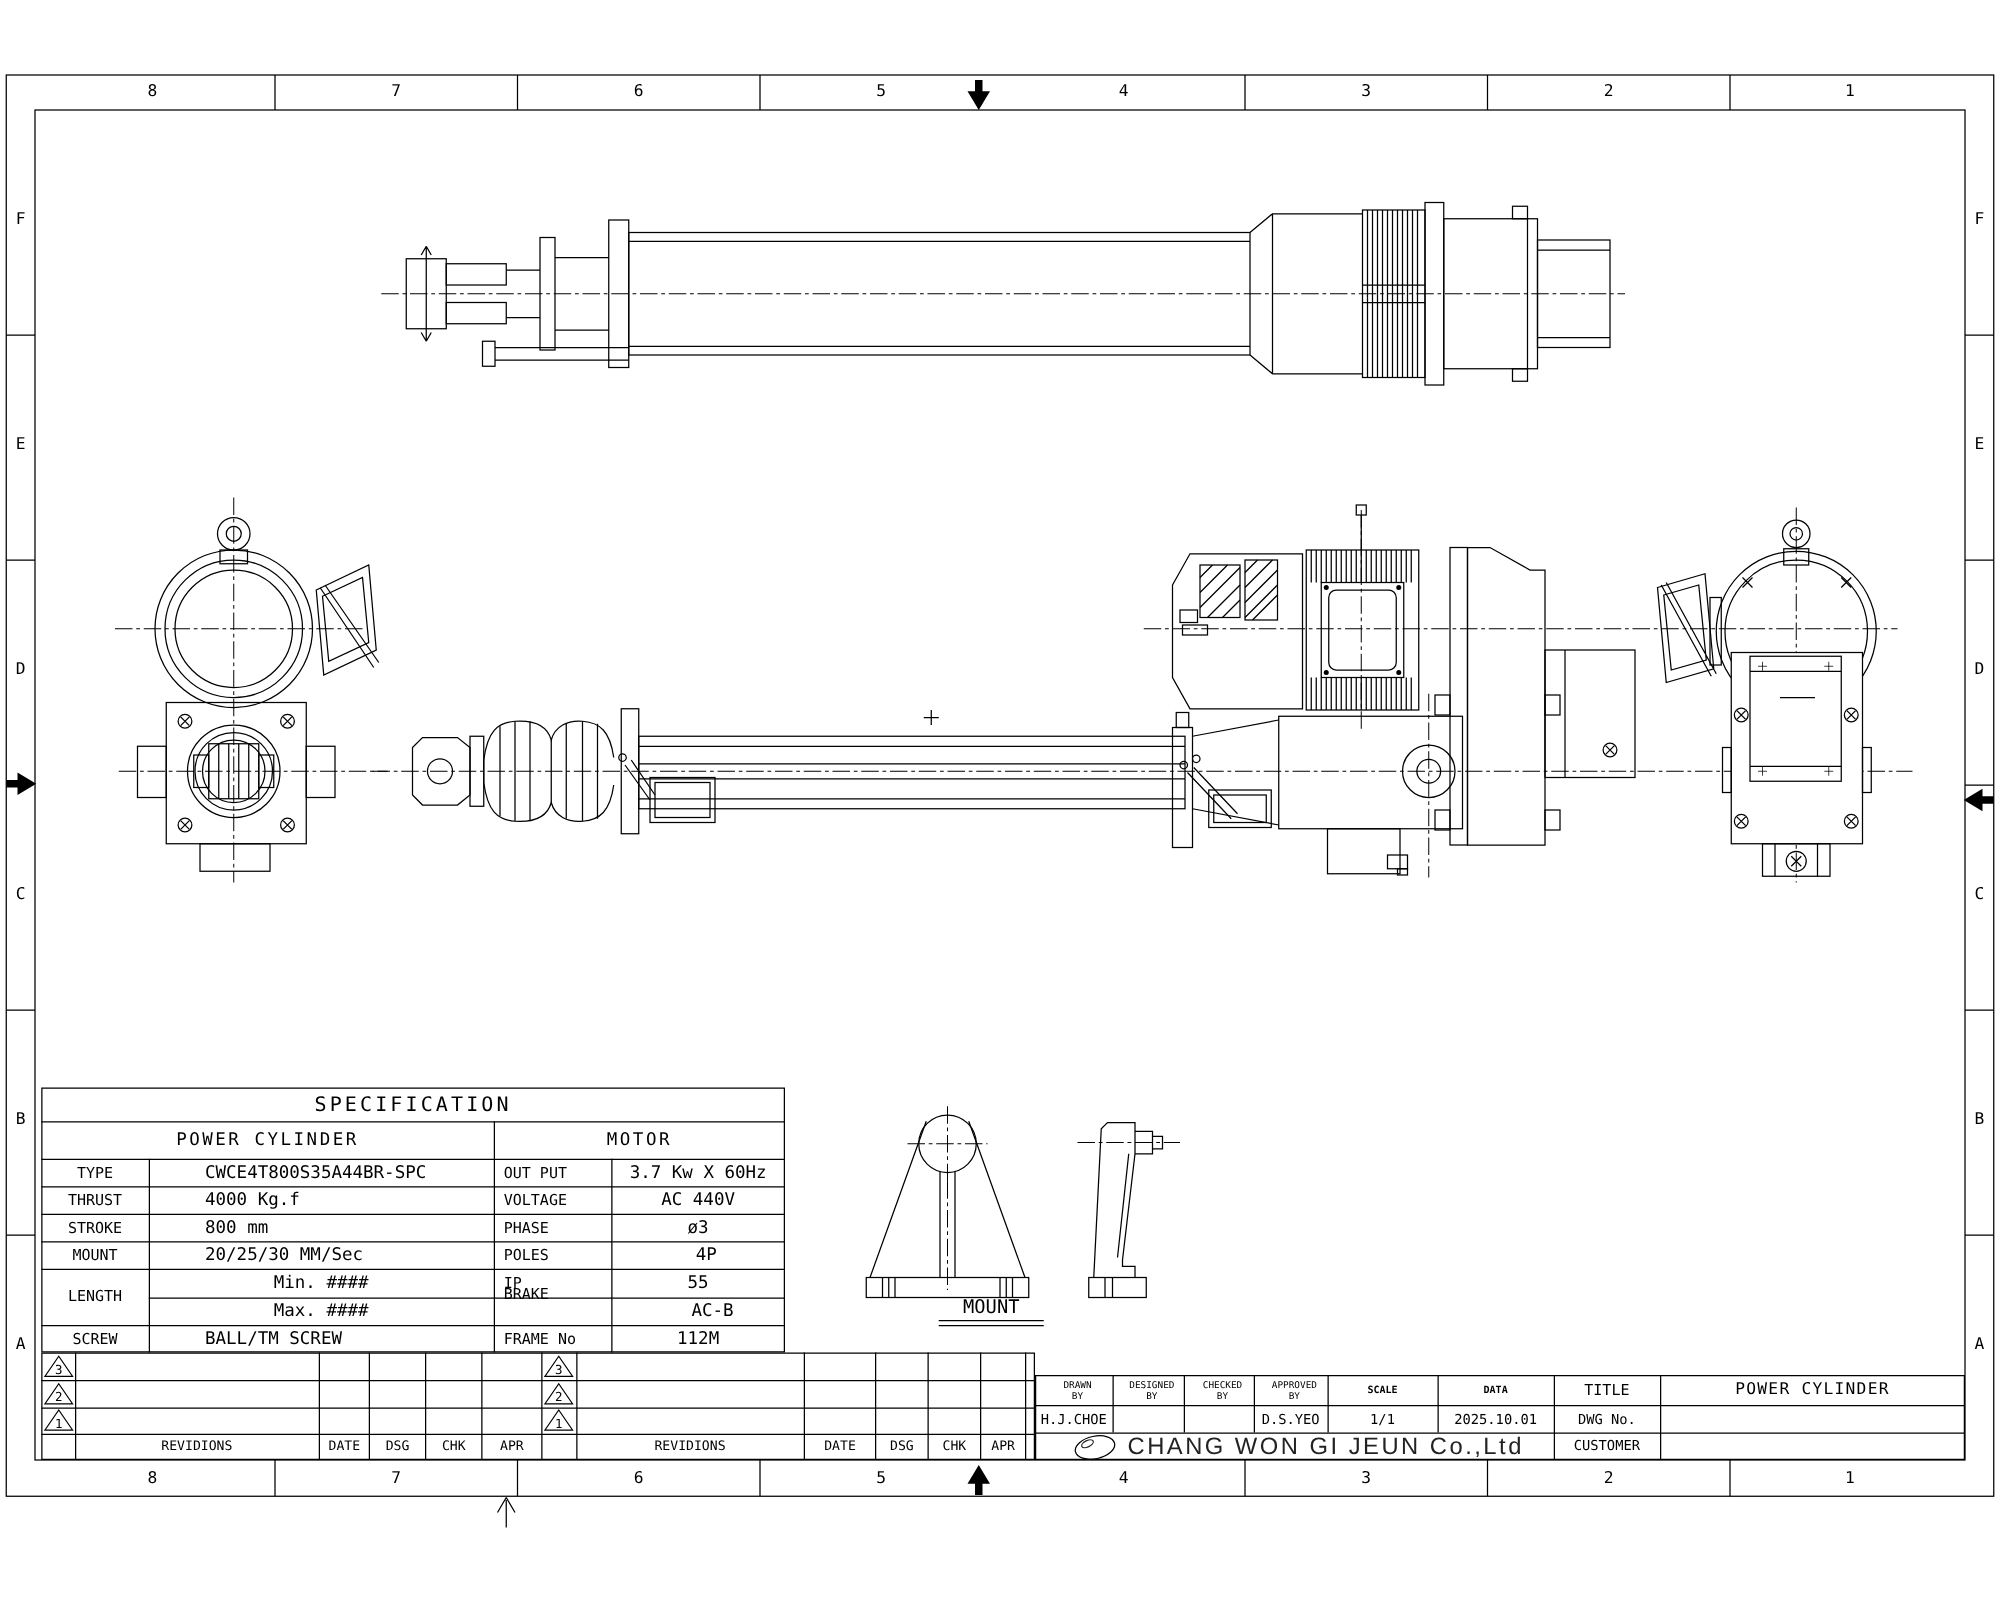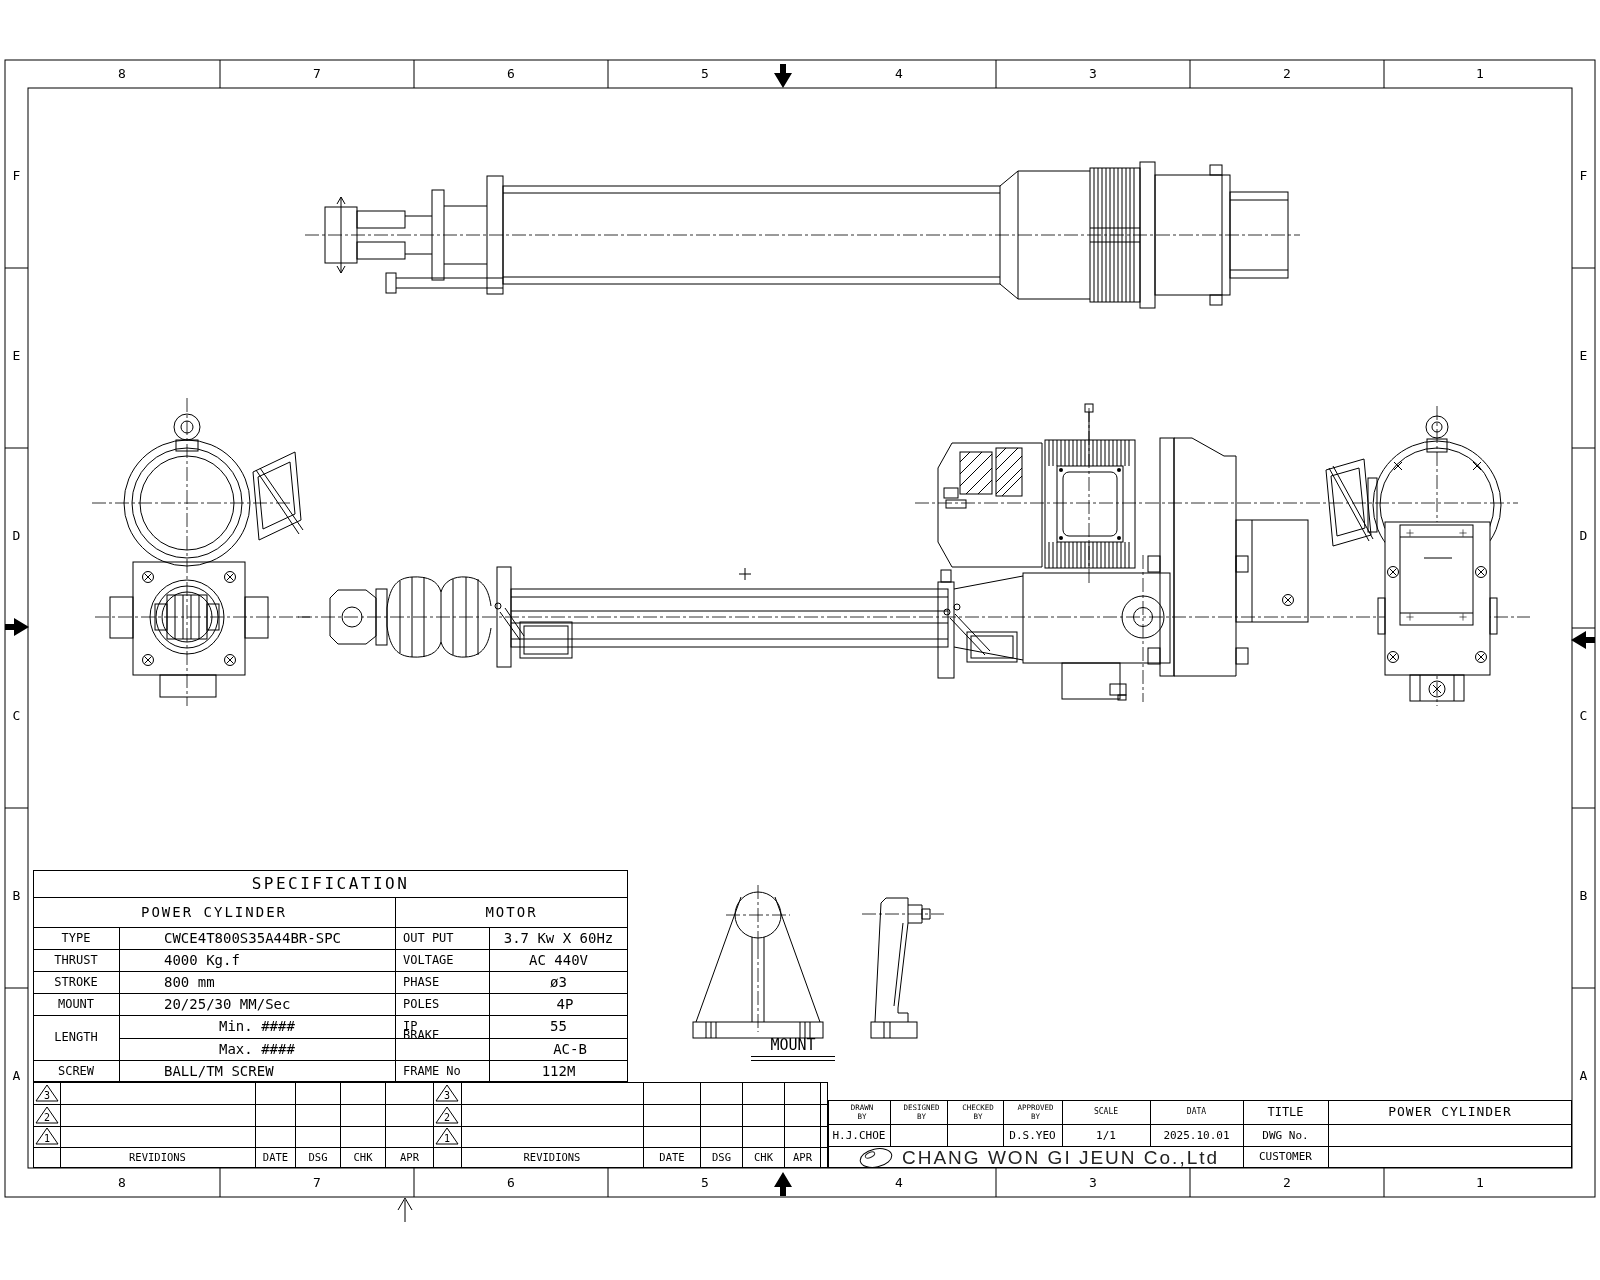--- a/index.html
+++ b/index.html
@@ -15,21 +15,21 @@
   .box{position:absolute;border:1.5px solid #000;box-sizing:border-box;}
   .box2{position:absolute;border:1px solid #000;box-sizing:border-box;}
   .cell{position:absolute;text-align:center;white-space:nowrap;overflow:hidden;font-size:12px;}
   .zl{position:absolute;text-align:center;font-size:13px;}
   .lab{font-size:12px;}
   .val{font-size:14px;}
   .left{text-align:left;}
   .pad45{text-align:left;padding-left:45px;box-sizing:border-box;}
   .pad100{text-align:left;padding-left:100px;box-sizing:border-box;}
   .tb-h{font-size:7.5px;line-height:1.25;white-space:pre-line;text-align:center;padding:2px 0 0 3px;}
-  .tb-h1{font-size:8px;}
+  .tb-h1{font-size:8px;font-weight:bold;}
   .tb-v{font-size:11px;}
   .tri{position:absolute;}
   .mount-u{position:absolute;height:3px;border-top:1px solid #000;border-bottom:1px solid #000;}
   .company{font-family:"Liberation Sans",sans-serif;font-size:19px;letter-spacing:2px;color:#222;
            text-align:left;line-height:21px;}
 </style>
 </head>
 <body>
 
 <div class="page">

